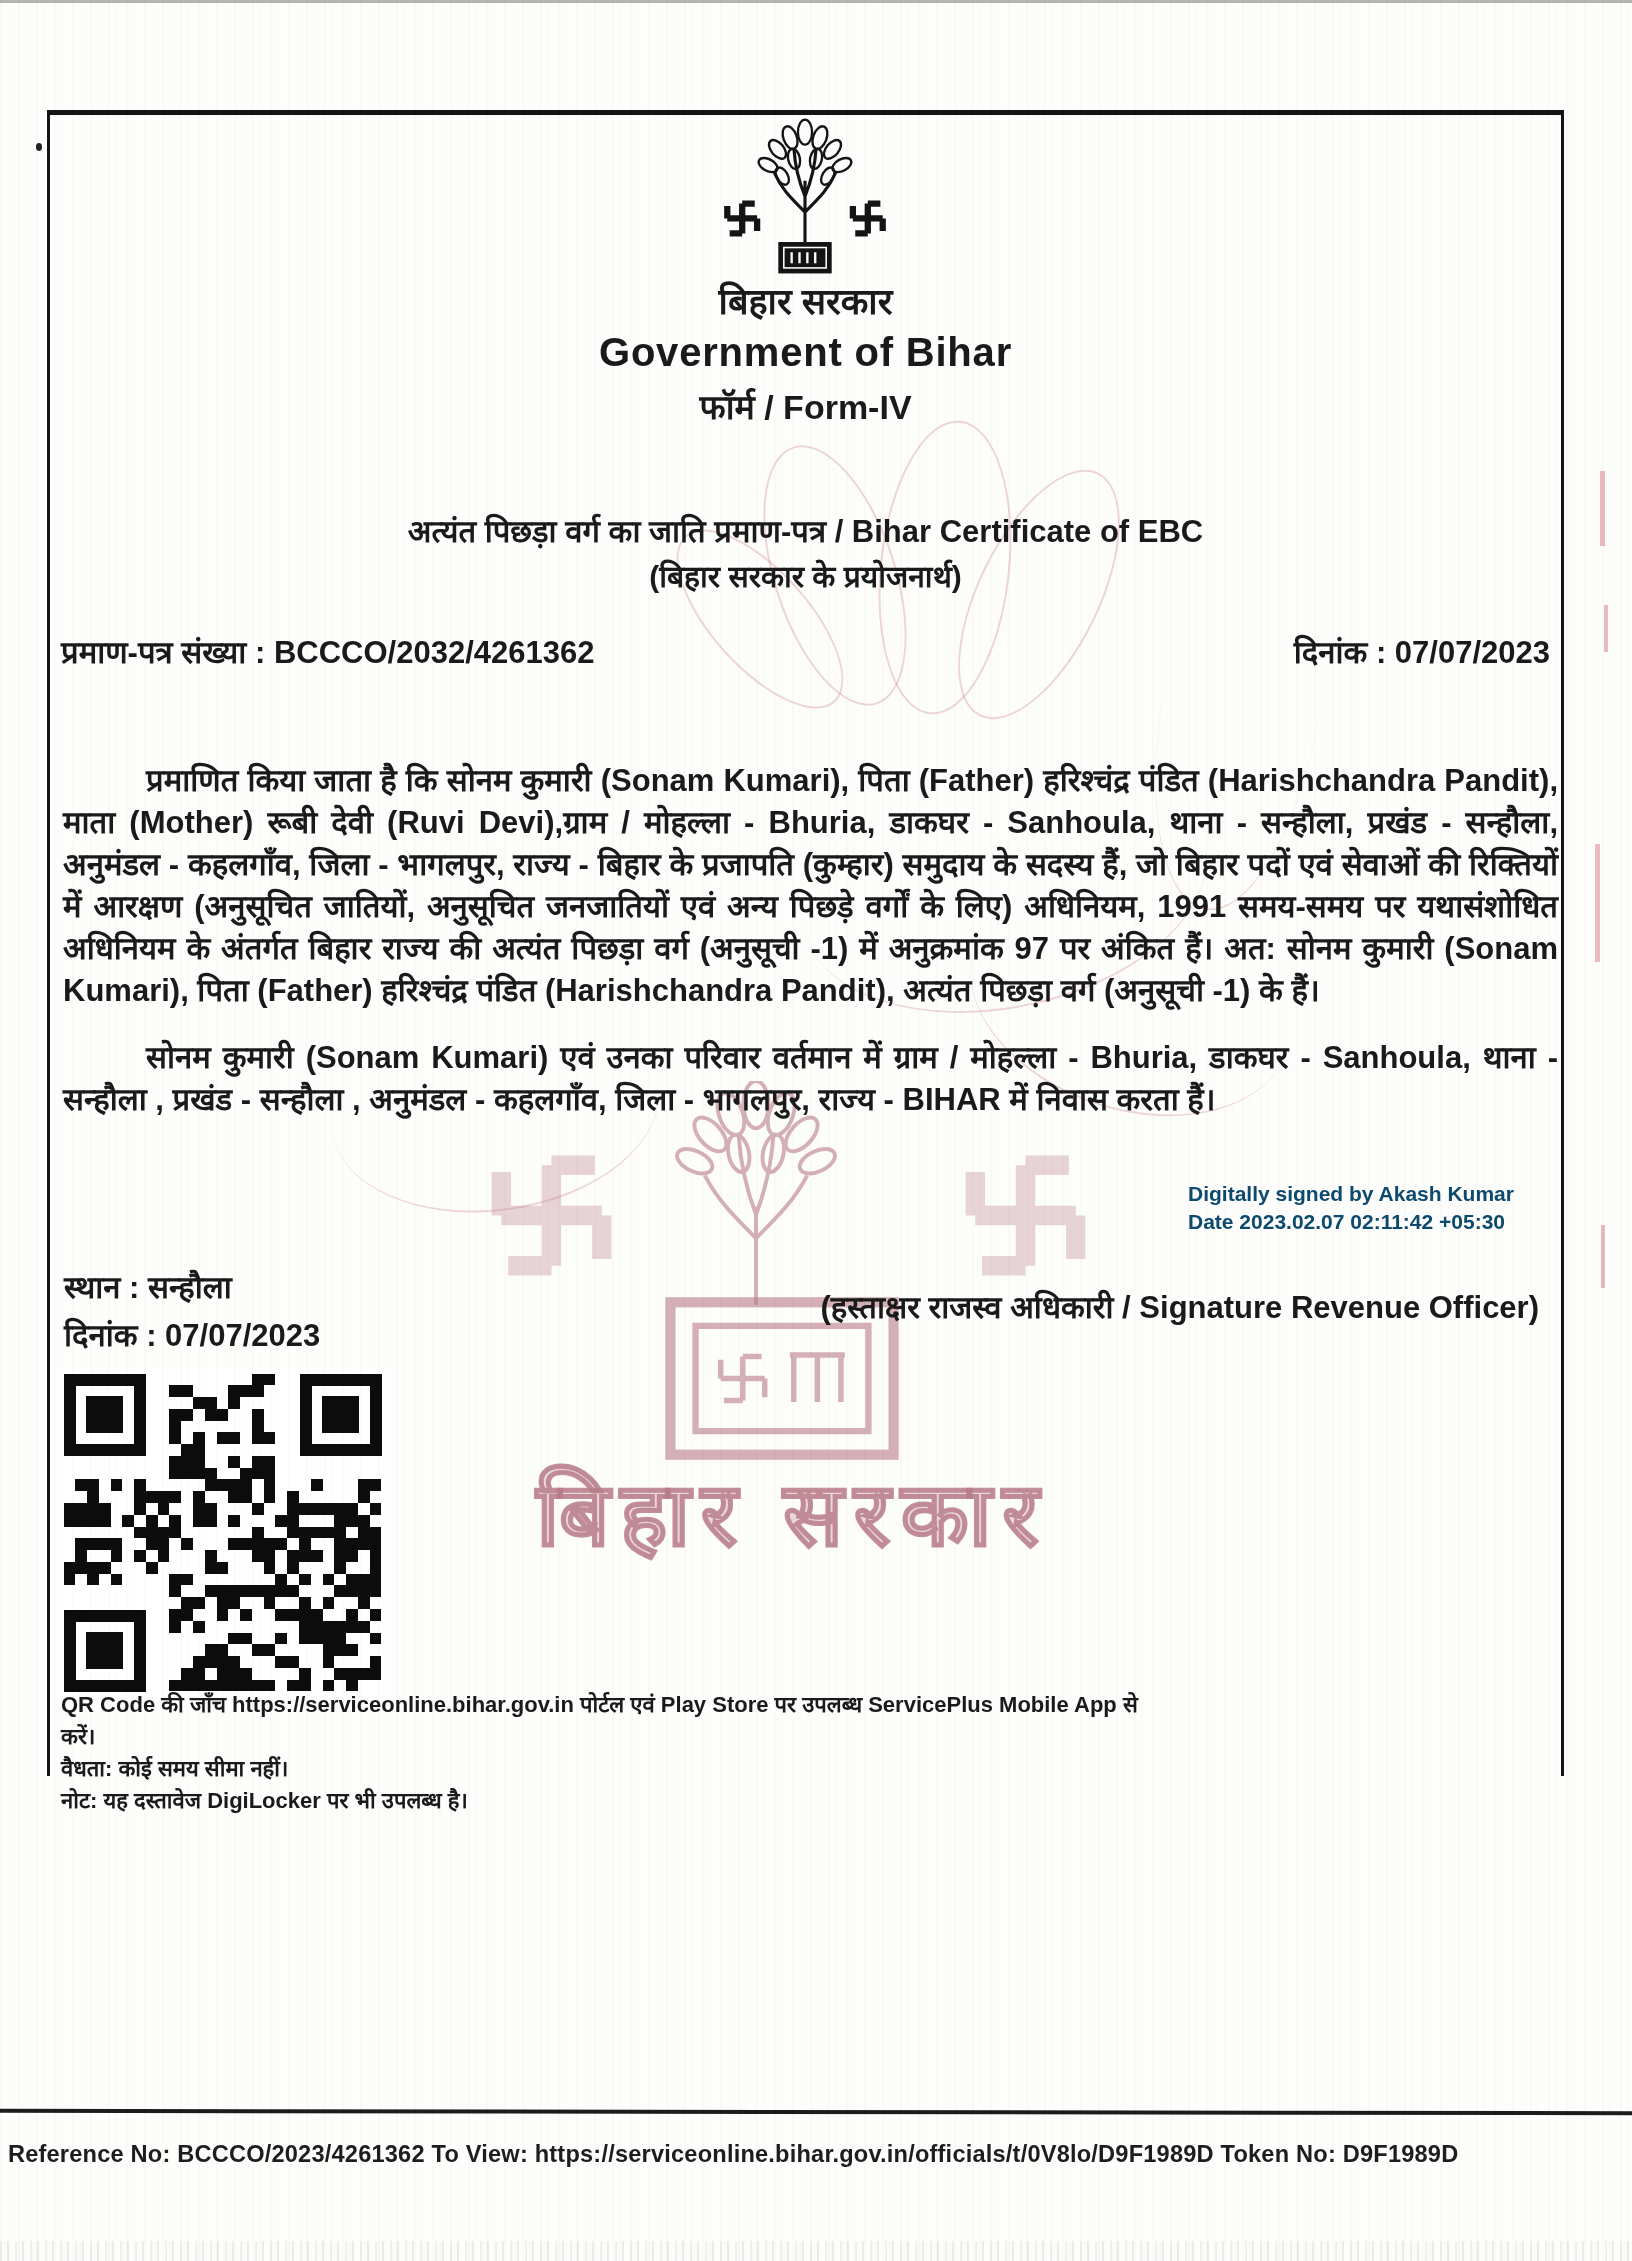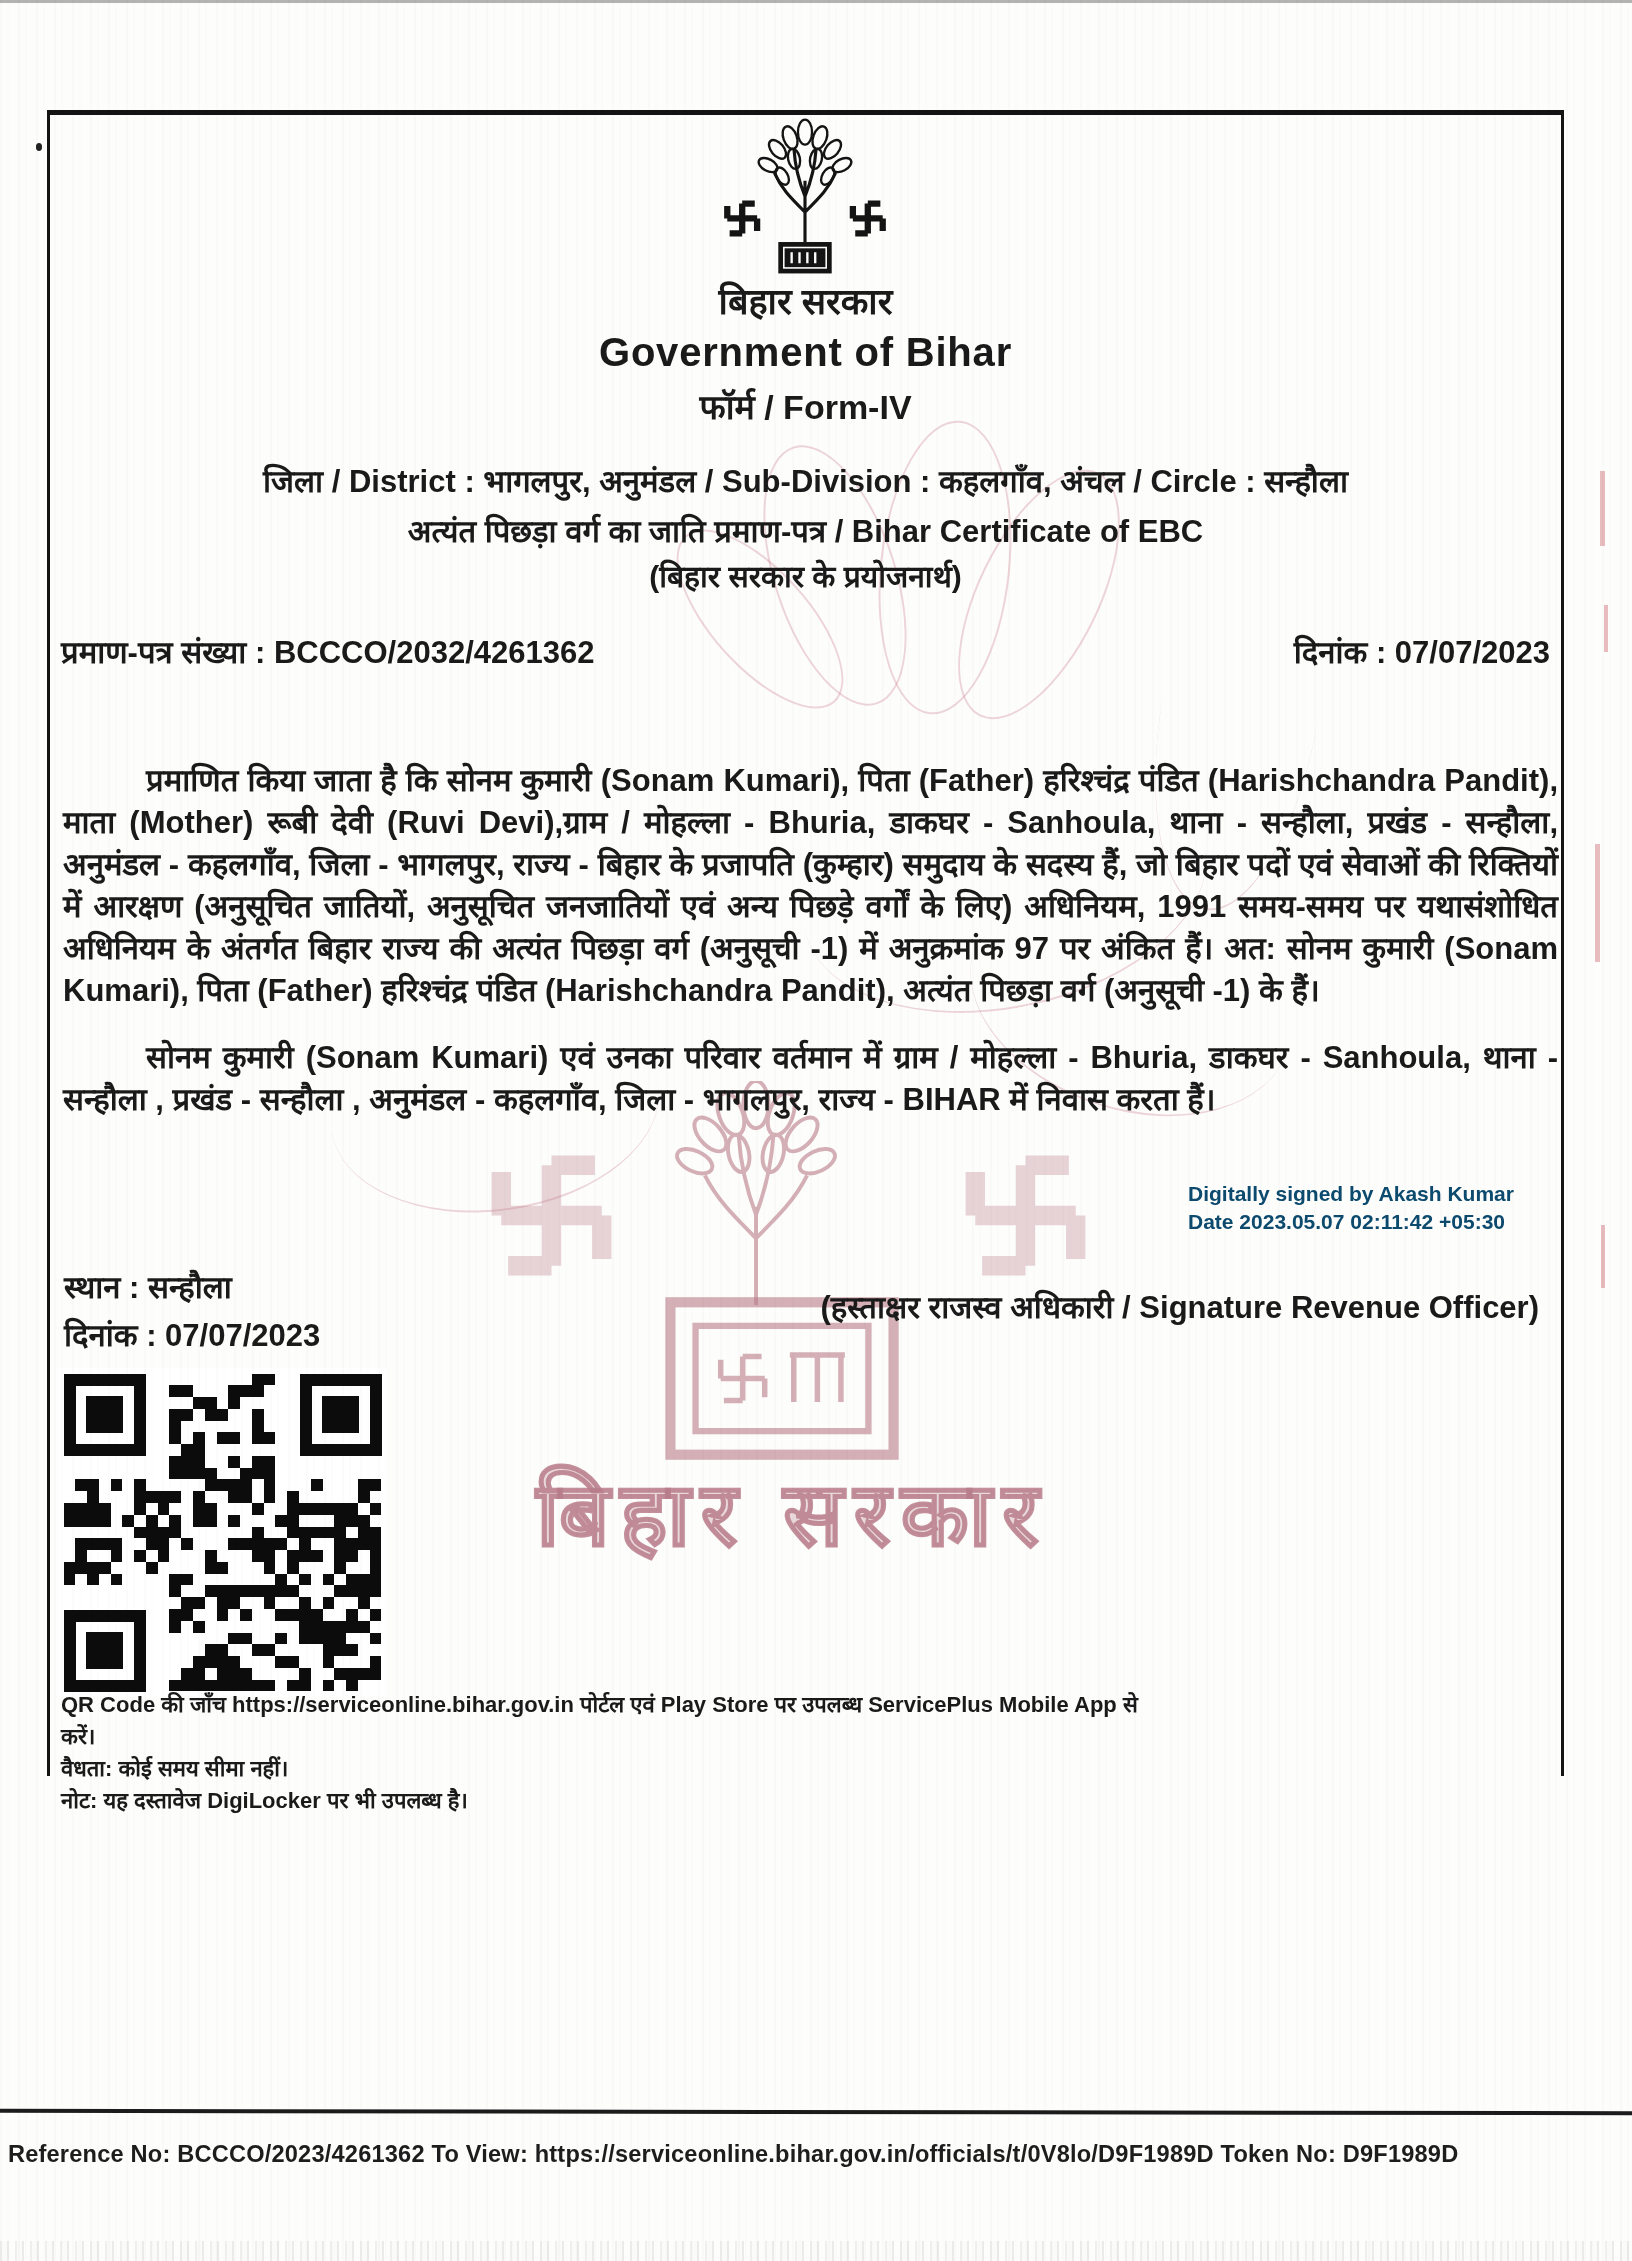--- a/index.html
+++ b/index.html
@@ -173,33 +173,32 @@
     <g>
       <rect x="101" y="158" width="68" height="40" fill="#141414"></rect>
       <rect x="108" y="165" width="54" height="26" fill="none" stroke="#fdfdfc" stroke-width="2"></rect>
       <path d="M 118 171 V 185 M 128 171 V 185 M 138 171 V 185 M 148 171 V 185" stroke="#fdfdfc" stroke-width="3" fill="none"></path>
     </g>
   </svg>
 
   <div class="centered title-hindi">बिहार सरकार</div>
   <div class="centered title-english">Government of Bihar</div>
   <div class="centered form-line">फॉर्म / Form-IV</div>
-  <div class="centered district-line">जिला / District : भागलपुर, अनुमंडल / Sub-Division : कहलगाँव, अंचल / Circle : सन्हौला</div>
   <div class="centered cert-title">अत्यंत पिछड़ा वर्ग का जाति प्रमाण-पत्र / Bihar Certificate of EBC</div>
   <div class="centered purpose-line">(बिहार सरकार के प्रयोजनार्थ)</div>
 
   <div class="cert-no">प्रमाण-पत्र संख्या : BCCCO/2032/4261362</div>
   <div class="cert-date">दिनांक : 07/07/2023</div>
 
   <div class="para para1">प्रमाणित किया जाता है कि सोनम कुमारी (Sonam Kumari), पिता (Father) हरिश्चंद्र पंडित (Harishchandra Pandit), माता (Mother) रूबी देवी (Ruvi Devi),ग्राम / मोहल्ला - Bhuria, डाकघर - Sanhoula, थाना - सन्हौला, प्रखंड - सन्हौला, अनुमंडल - कहलगाँव, जिला - भागलपुर, राज्य - बिहार के प्रजापति (कुम्हार) समुदाय के सदस्य हैं, जो बिहार पदों एवं सेवाओं की रिक्तियों में आरक्षण (अनुसूचित जातियों, अनुसूचित जनजातियों एवं अन्य पिछड़े वर्गों के लिए) अधिनियम, 1991 समय-समय पर यथासंशोधित अधिनियम के अंतर्गत बिहार राज्य की अत्यंत पिछड़ा वर्ग (अनुसूची -1) में अनुक्रमांक 97 पर अंकित हैं। अत: सोनम कुमारी (Sonam Kumari), पिता (Father) हरिश्चंद्र पंडित (Harishchandra Pandit), अत्यंत पिछड़ा वर्ग (अनुसूची -1) के हैं।</div>
   <div class="para para2">सोनम कुमारी (Sonam Kumari) एवं उनका परिवार वर्तमान में ग्राम / मोहल्ला - Bhuria, डाकघर - Sanhoula, थाना - सन्हौला , प्रखंड - सन्हौला , अनुमंडल - कहलगाँव, जिला - भागलपुर, राज्य - BIHAR में निवास करता हैं।</div>
 
   <div class="digital-sig">
     <div>Digitally signed by Akash Kumar</div>
-    <div>Date 2023.05.07 02:11:42 +05:30</div>
+    <div>Date 2023.02.07 02:11:42 +05:30</div>
   </div>
   <div class="sig-label">(हस्ताक्षर राजस्व अधिकारी / Signature Revenue Officer)</div>
 
   <div class="issue-place">स्थान : सन्हौला</div>
   <div class="issue-date">दिनांक : 07/07/2023</div>
 
   <div class="qr">
     <div class="qr-grid">
         <div class="qm"></div>
         <div class="qm"></div>

